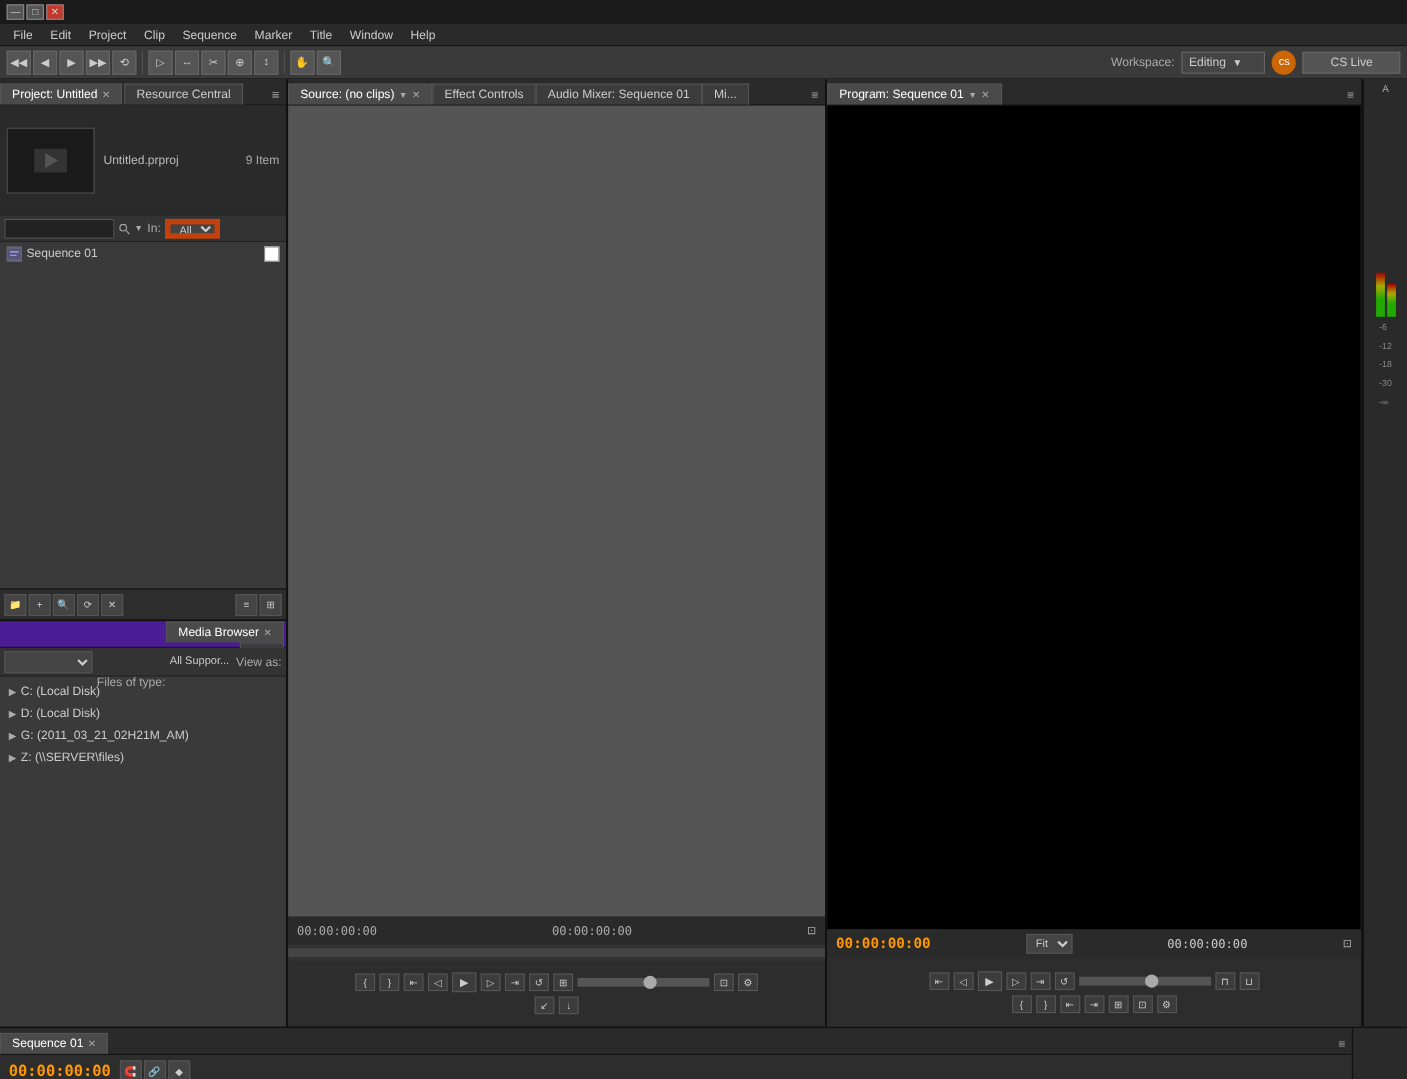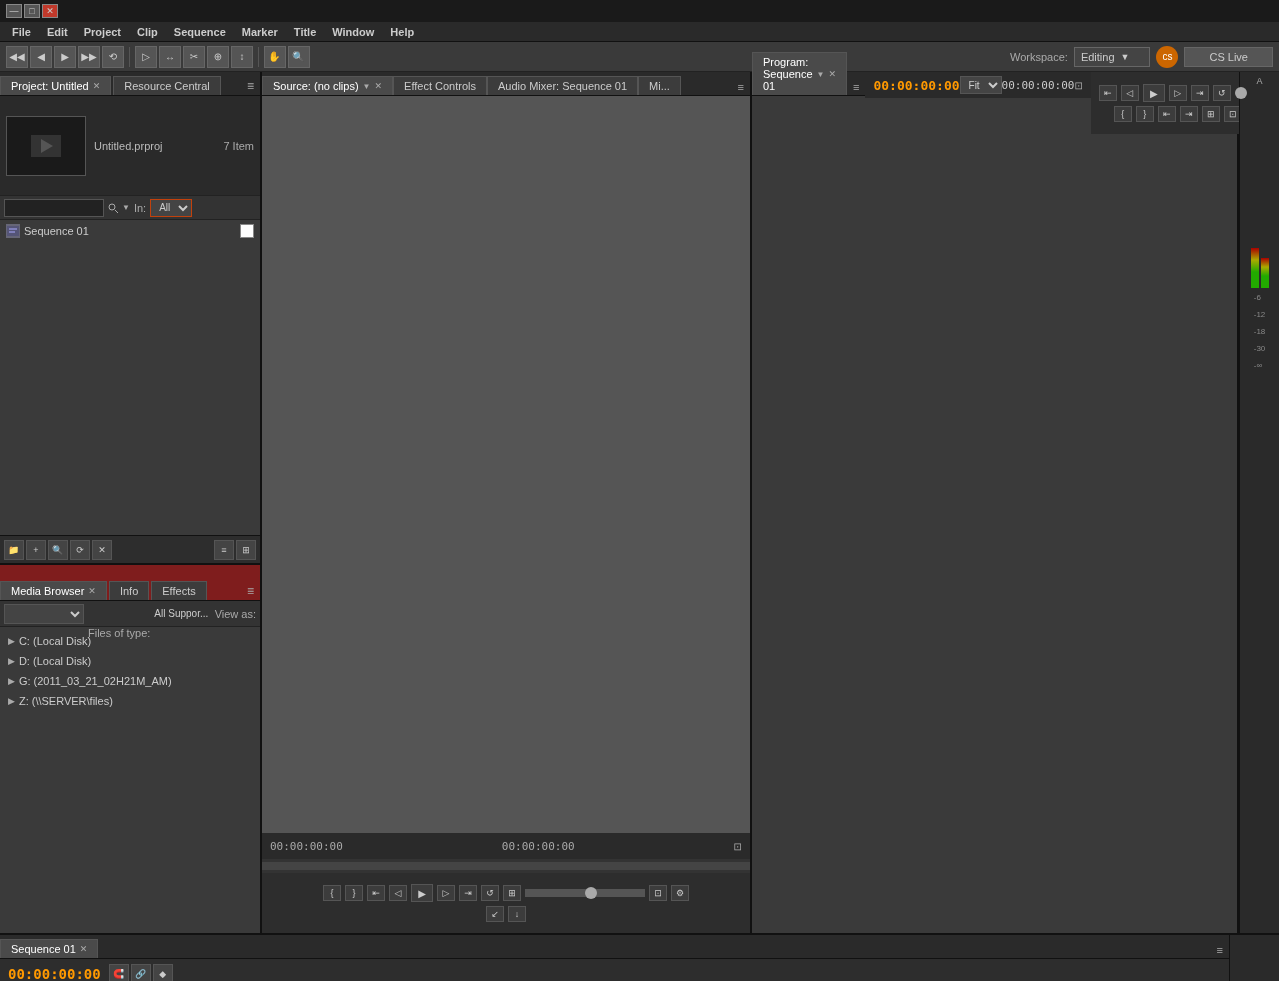--- a/index.html
+++ b/index.html
@@ -36,21 +36,20 @@
     .win-btn.close { background: #c0392b; }
 
     
     #menu-bar {
       background: #2a2a2a;
       height: 20px;
       display: flex;
       align-items: center;
       padding: 0 4px;
       border-bottom: 1px solid #111;
-      font-weight: bold;
     }
     .menu-item {
       padding: 2px 8px;
       color: #ccc;
       font-size: 11px;
       cursor: pointer;
     }
 
     
     #toolbar {
@@ -187,21 +186,21 @@
       background: #222;
       border: 1px solid #555;
       color: #ccc;
       height: 18px;
       width: 100px;
       padding: 0 4px;
       font-size: 10px;
     }
     .in-label { color: #aaa; font-size: 11px; }
     .in-dropdown {
-      background: #444; border: 1px solid #c2410c; color: #ccc;
+      background: #444; border: 5px solid #c2410c; color: #ccc;
       font-size: 10px; height: 18px; padding: 0 4px;
     }
 
     #project-list-header {
       height: 20px;
       background: #2d2d2d;
       display: flex;
       align-items: center;
       padding: 0 6px;
       border-bottom: 1px solid #111;
@@ -238,25 +237,26 @@
     }
 
     
     #bottom-left-panel {
       height: 370px;
       border-top: 2px solid #111;
       display: flex;
       flex-direction: column;
     }
     .bottom-panel-tabs {
-      background: #7f1d1d;
-      height: 36px;
+      background: #4c1d95;
+      height: 24px;
       display: flex;
       align-items: flex-end;
       border-bottom: 1px solid #111;
+      flex-direction: column;
     }
     #media-browser-panel {
       flex: 1;
       display: flex;
       flex-direction: column;
       background: #3a3a3a;
     }
     #media-browser-toolbar {
       height: 26px;
       background: #333;
@@ -610,21 +610,21 @@
       <div id="project-preview">
         <div class="preview-thumb">
           <svg width="30" height="22" viewBox="0 0 30 22">
             <rect width="30" height="22" fill="#333"></rect>
             <polygon points="10,4 10,18 22,11" fill="#555"></polygon>
           </svg>
         </div>
         <div class="preview-info">
           <div class="preview-info-row">
             <span class="preview-filename">Untitled.prproj</span>
-            <span class="preview-count">7 Item</span>
+            <span class="preview-count">9 Item</span>
           </div>
         </div>
       </div>
 
       <div id="project-search-bar">
         <input type="text" class="search-input" placeholder="" style="">
         <svg width="10" height="10">
             <circle cx="4" cy="4" r="3" stroke="#aaa" fill="none"></circle>
             <line x1="7" y1="7" x2="10" y2="10" stroke="#aaa"></line>
           </svg>
@@ -762,21 +762,21 @@
       </div>
       <div class="control-row">
         <div class="ctrl-btn-sm">↙</div>
         <div class="ctrl-btn-sm">↓</div>
       </div>
     </div>
   </div>
 
   <div id="right-panel" style="width:487px; display:flex; flex-direction:column; border-right:2px solid #111;">
 
-    <div id="program-monitor" style="flex:1; display:flex; flex-direction:row;">
+    <div id="program-monitor" style="flex:1; display:flex; flex-direction:column;">
 
       <div class="monitor-tabs">
         <div class="monitor-tab active">
           <span>Program: Sequence 01</span>
           <span class="monitor-tab-arrow">▼</span>
           <span class="monitor-close">✕</span>
         </div>
         <span class="monitor-menu">≡</span>
       </div>
 

